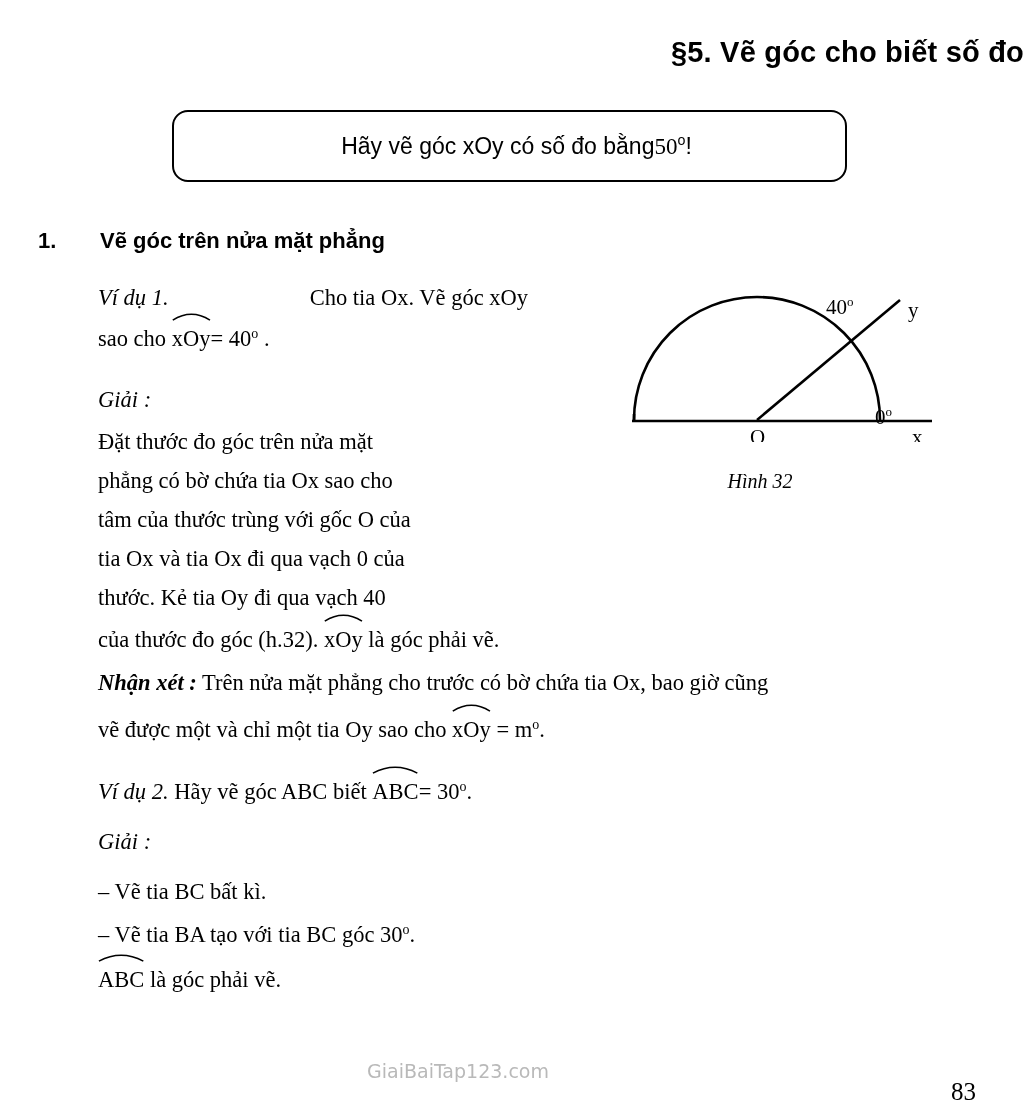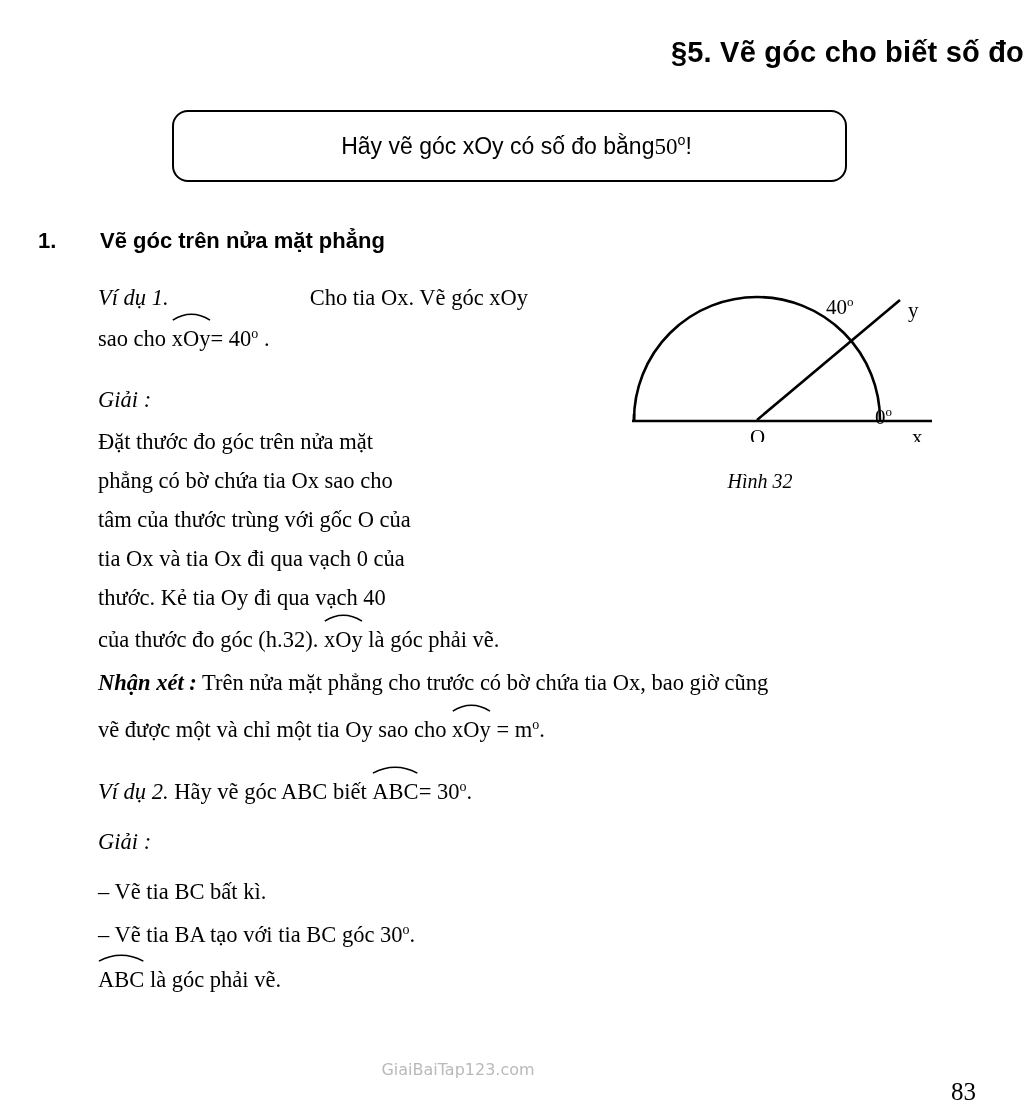--- a/index.html
+++ b/index.html
@@ -134,21 +134,21 @@
   }
 
   
   .watermark {
     position: absolute;
     left: 0;
     top: 1060px;
     width: 916px;
     text-align: center;
     font-family: "DejaVu Sans", sans-serif;
-    font-size: 16px;
+    font-size: 19px;
     color: #b9b9b9;
   }
   .pageno {
     position: absolute;
     right: 48px;
     top: 1078px;
     font-size: 25px;
   }
 </style>
 </head>

